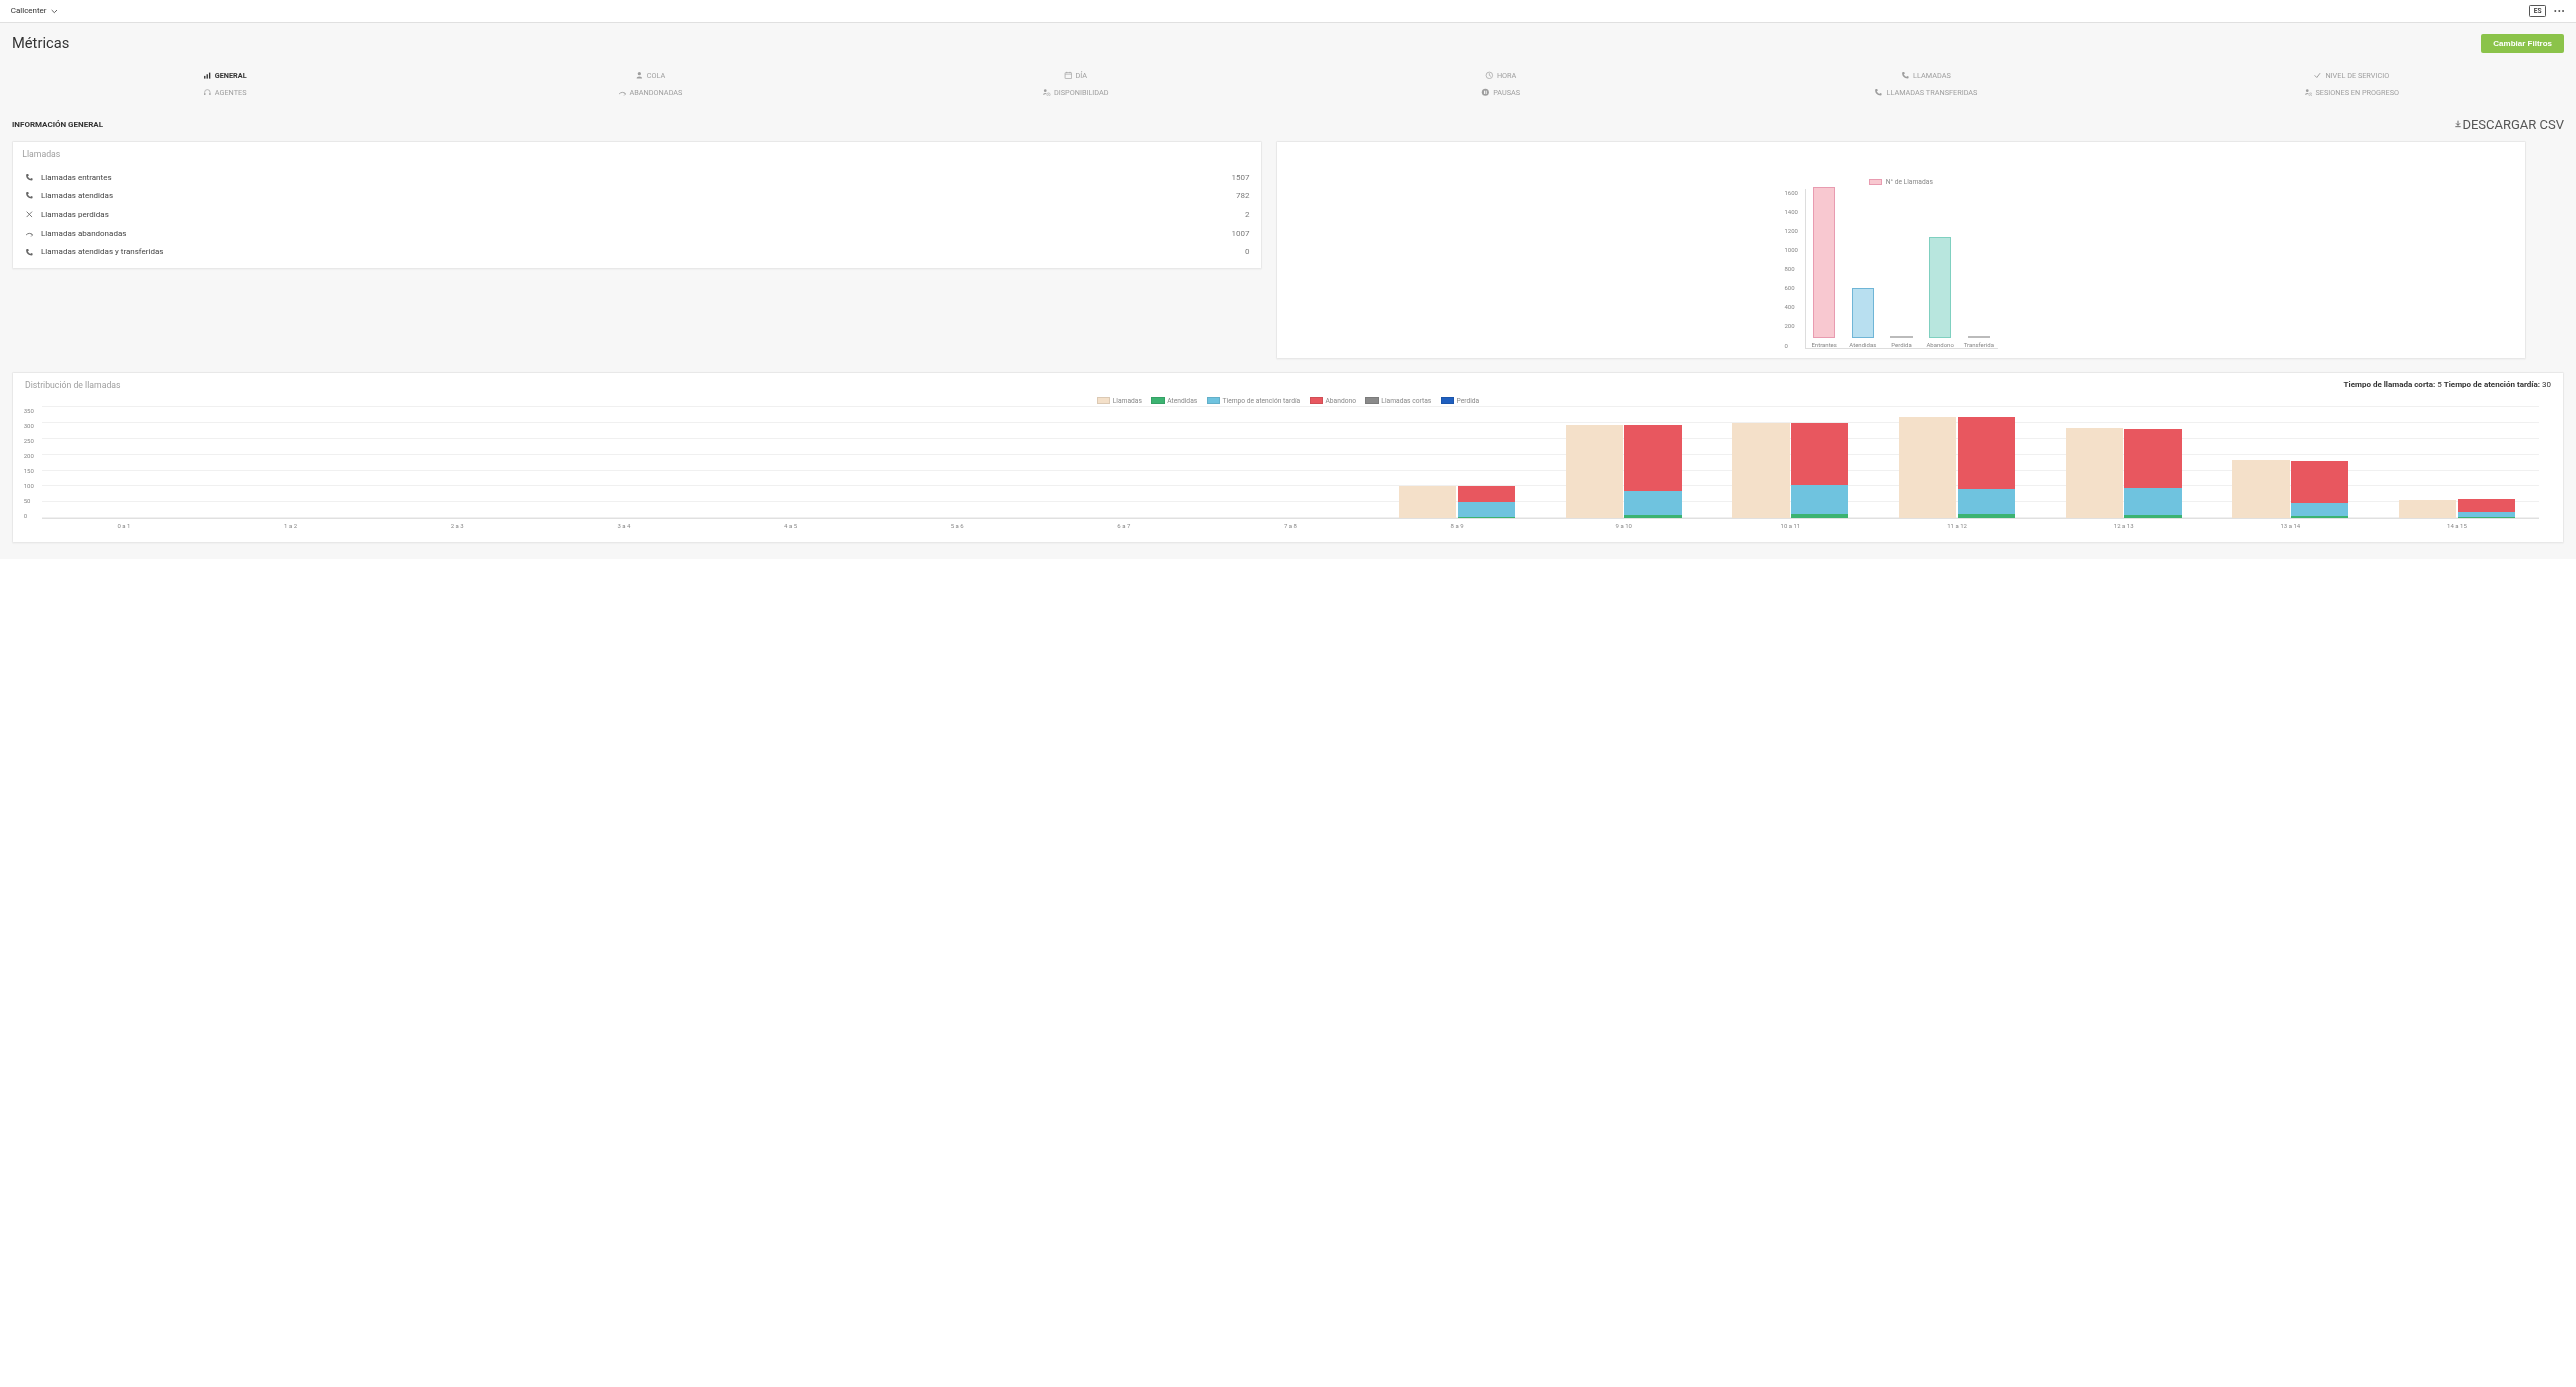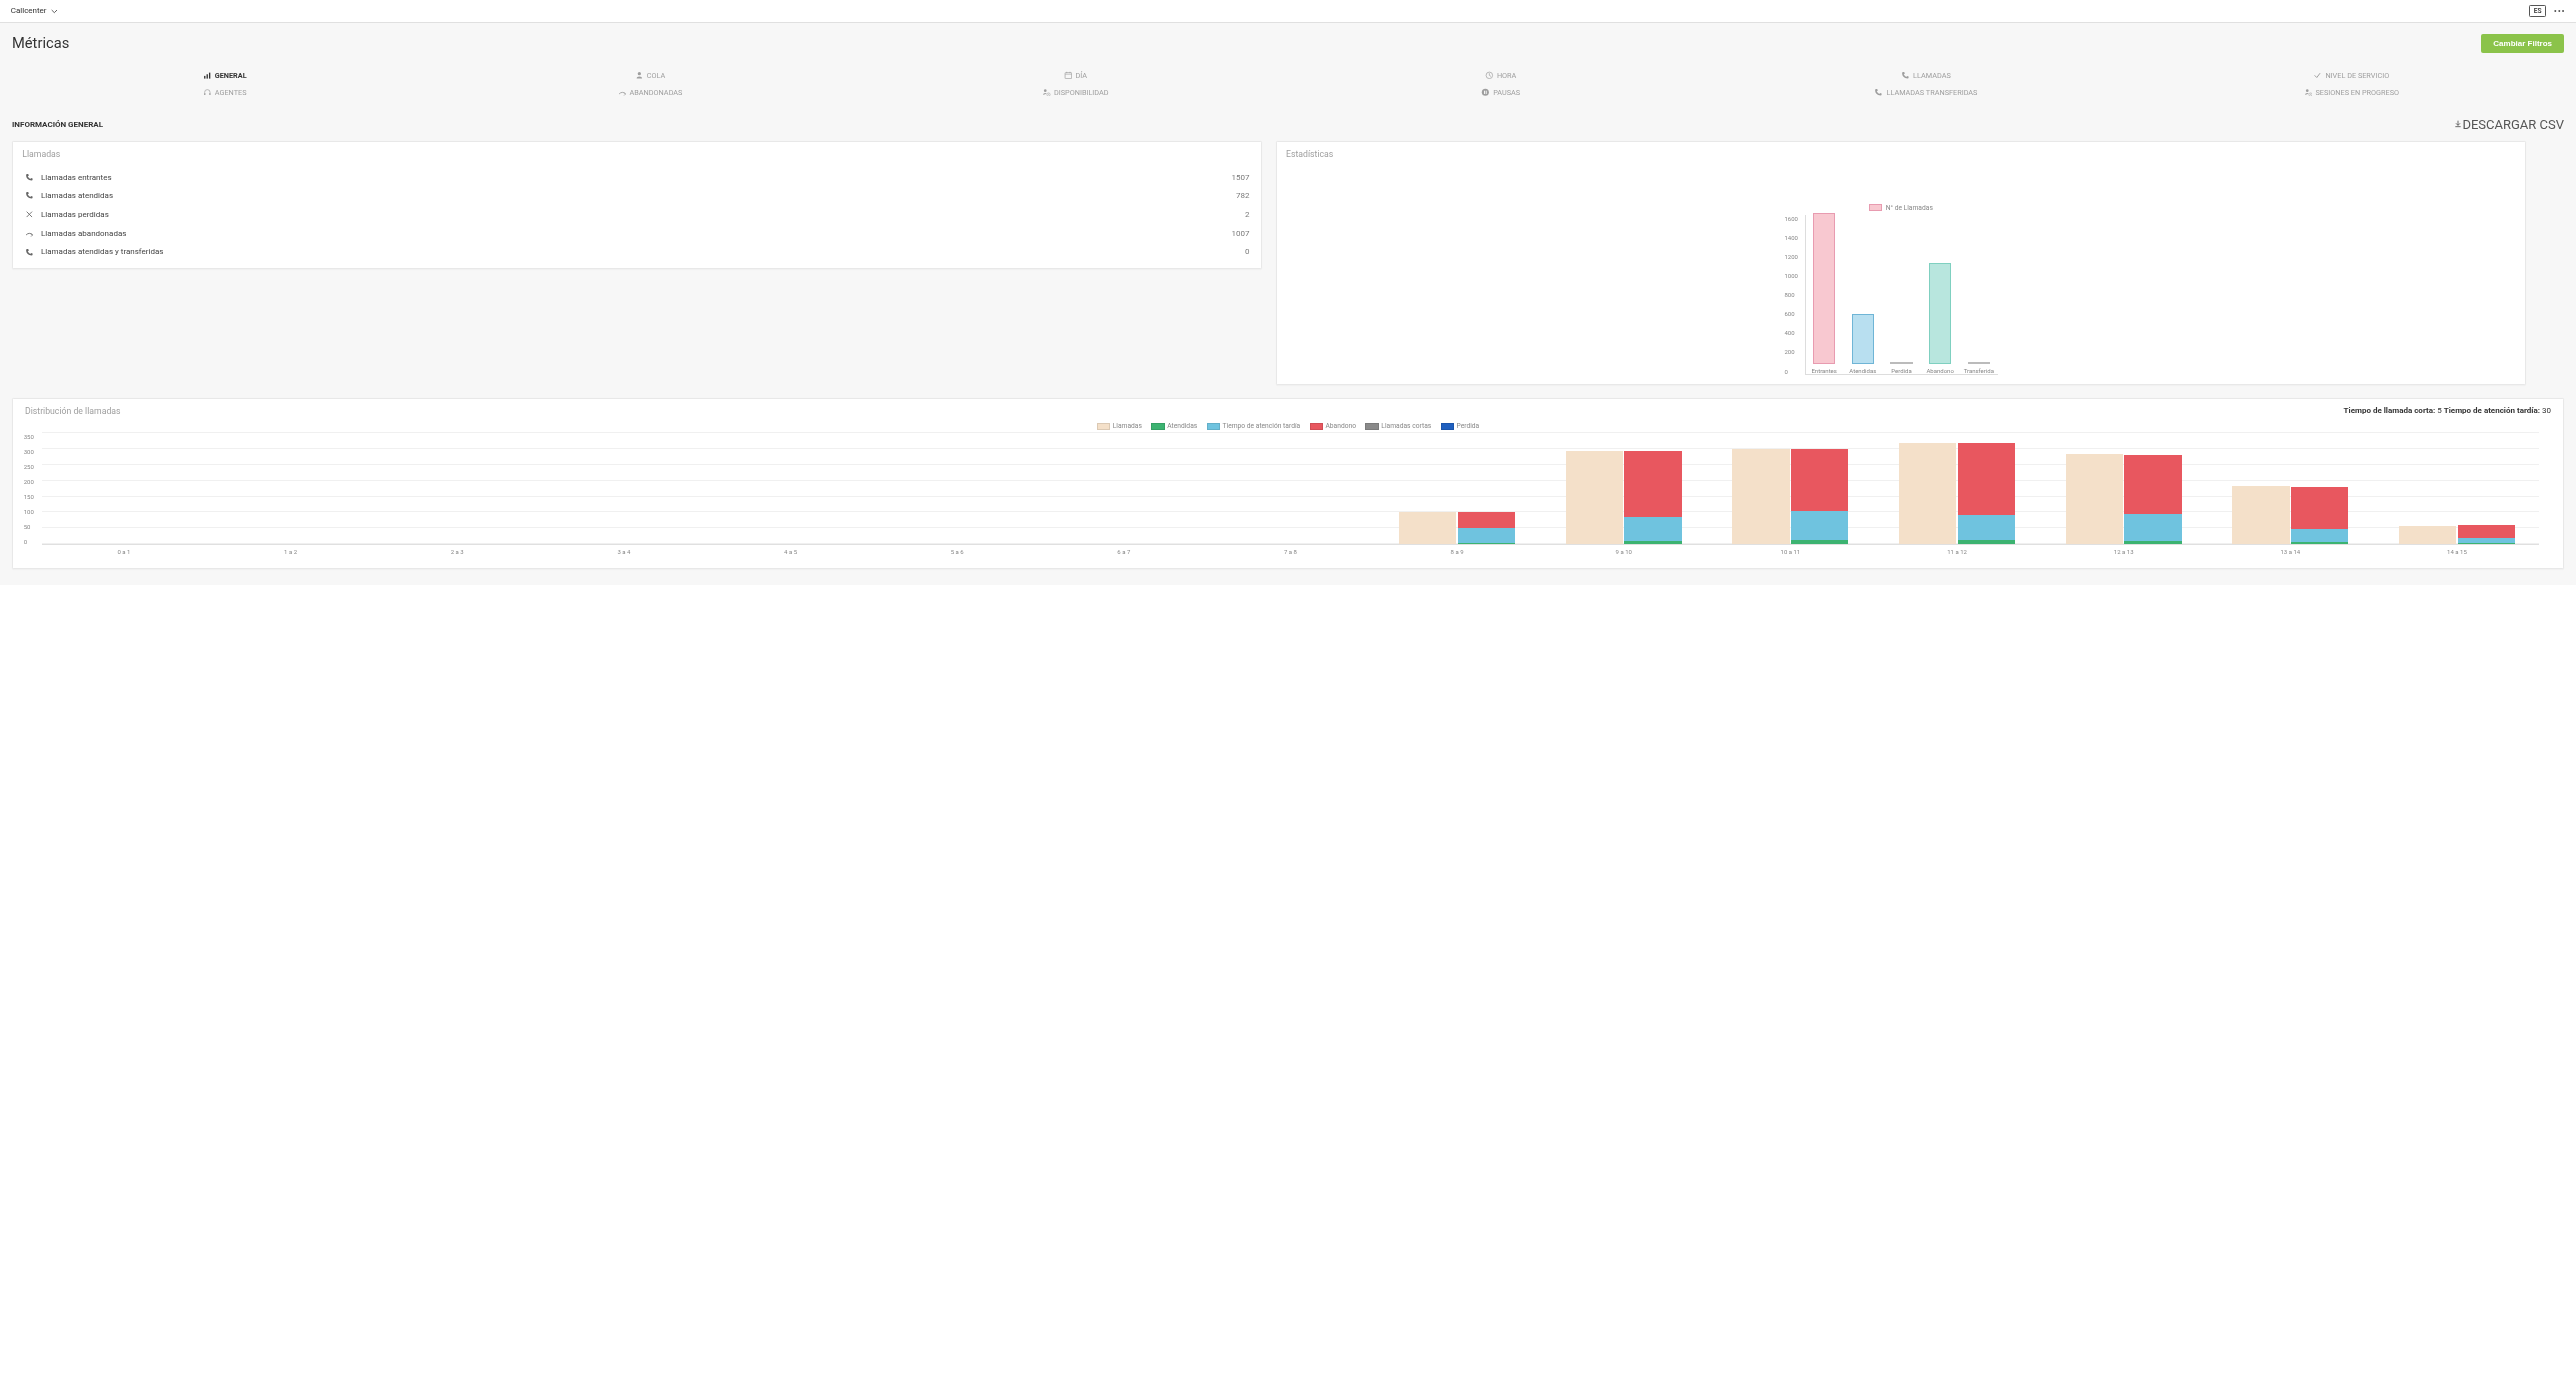--- a/index.html
+++ b/index.html
@@ -267,21 +267,20 @@
               </span>
               <span>Llamadas atendidas y transferidas</span>
             </span>
             <span class="stat-value">0</span>
           </div>
         </div>
       <div style="height:6.7px"></div>
     </div>
 
     <div class="card card-estad">
-      <div class="card-title">Estadísticas</div>
       <div class="chart-wrap">
         <div class="chart-legend-top">
           <span class="swatch" id="stat-legend-swatch" style="background: rgb(248, 200, 208); border-color: rgb(232, 155, 176);"></span>
           <span>N° de Llamadas</span>
         </div>
         <div style="position:relative; width:193px;">
           <div class="y-ticks" id="stat-yticks">
               <span>1600</span>
               <span>1400</span>
               <span>1200</span>

